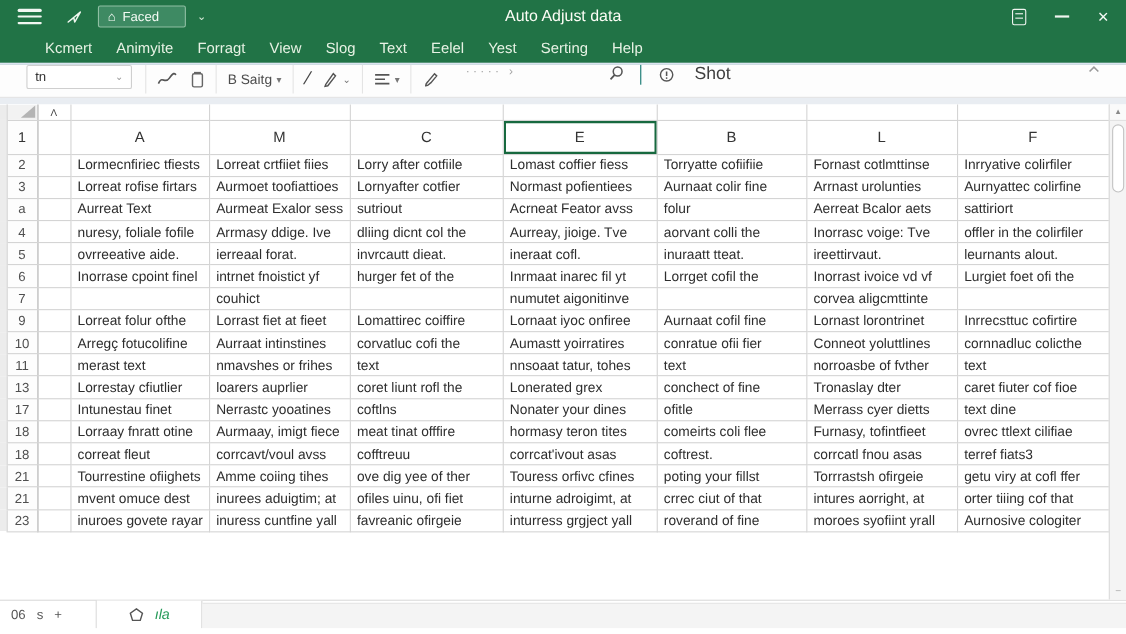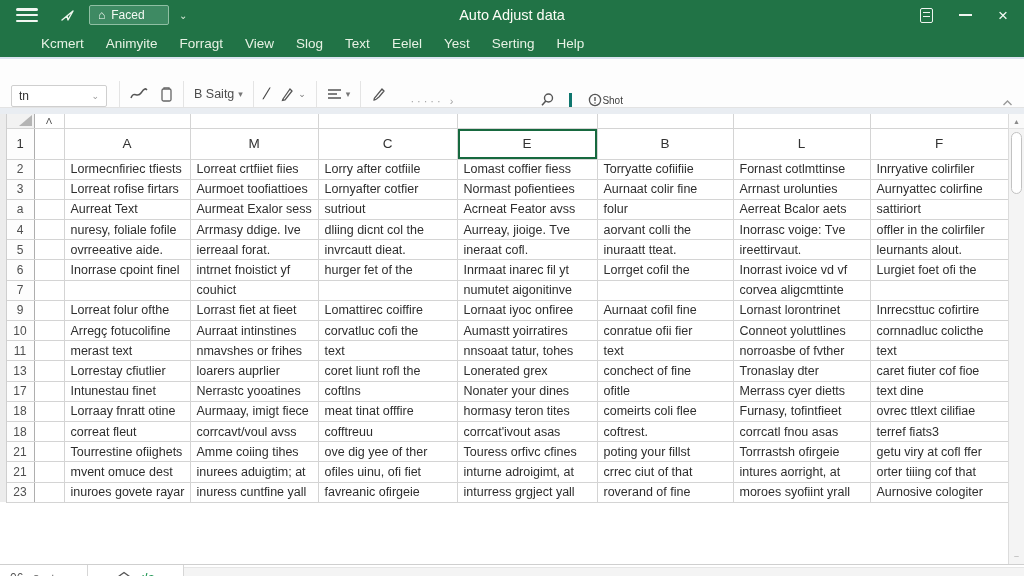--- a/index.html
+++ b/index.html
@@ -27,38 +27,38 @@
   .restore-ic::before { top:3px; } .restore-ic::after { top:7px; }
   .min-ic { width:13px; height:2px; background:#f0f5f0; }
   .close-ic { font-size:17px; line-height:1; color:#f5faf5; font-weight:400; }
 
   
   .menubar { height:29px; background:#217346; display:flex; align-items:center;
     padding-left:30px; border-bottom:2px solid #dbe4f0; }
   .menu-item { color:#e7f2e4; font-size:13.5px; padding:0 11px; cursor:pointer; }
 
   
-  .toolbar { height:49px; background:#fdfdfd; border-bottom:1px solid #e3e3e3;
-    display:flex; align-items:flex-end; padding:0 11px; color:#4d4d4d; }
+  .toolbar { height:30px; background:#fdfdfd; border-bottom:1px solid #e3e3e3;
+    display:flex; align-items:flex-start; padding:0 24px; color:#4d4d4d; }
   .namebox { width:96px; height:22px; border:1px solid #cfcfcf; border-radius:2px;
     display:flex; align-items:center; font-size:12px; color:#333;
     padding:0 7px; background:#fff; }
   .namebox .caret { margin-left:auto; font-size:9px; color:#999; }
   .tgroup { display:flex; align-items:center; height:26px; padding:0 10px; gap:12px;
     border-left:1px solid #e4e4e4; }
   .tgroup:first-of-type { border-left:none; }
   .tbtn { display:flex; align-items:center; gap:4px; cursor:pointer; font-size:12.5px;
     color:#4d4d4d; }
   .tbtn svg { display:block; }
   .caret-s { font-size:9px; color:#777; }
   .slash-ic { font-size:16px; font-style:italic; color:#444; transform:skewX(-8deg); }
   .dots-field { color:#a3a3a3; font-size:11px; letter-spacing:3px; padding:0 14px;
     min-width:130px; }
-  .shot-group { display:flex; align-items:center; gap:0; border-left:3px solid #0f766e;
-    padding:0 16px; font-size:10px; color:#3f3f3f; }
+  .shot-group { display:flex; align-items:center; gap:18px; border-left:1px solid #0f766e;
+    padding:0 16px; font-size:16px; color:#3f3f3f; }
   .tb-end { margin-left:auto; color:#8a8a8a; display:flex; }
 
   .grid-gap { height:6px; background:#e9edf2; }
 
   
   .sheet { position:relative; height:450px; background:#fff; }
   table.grid { border-collapse:collapse; table-layout:fixed; width:1008px; }
   td { border-right:1px solid #d4d4d4; border-bottom:1px solid #d4d4d4;
     font-size:12.5px; color:#2e2e2e; padding:0 6px; white-space:nowrap;
     overflow:hidden; background:#fff; height:20.2px; }

